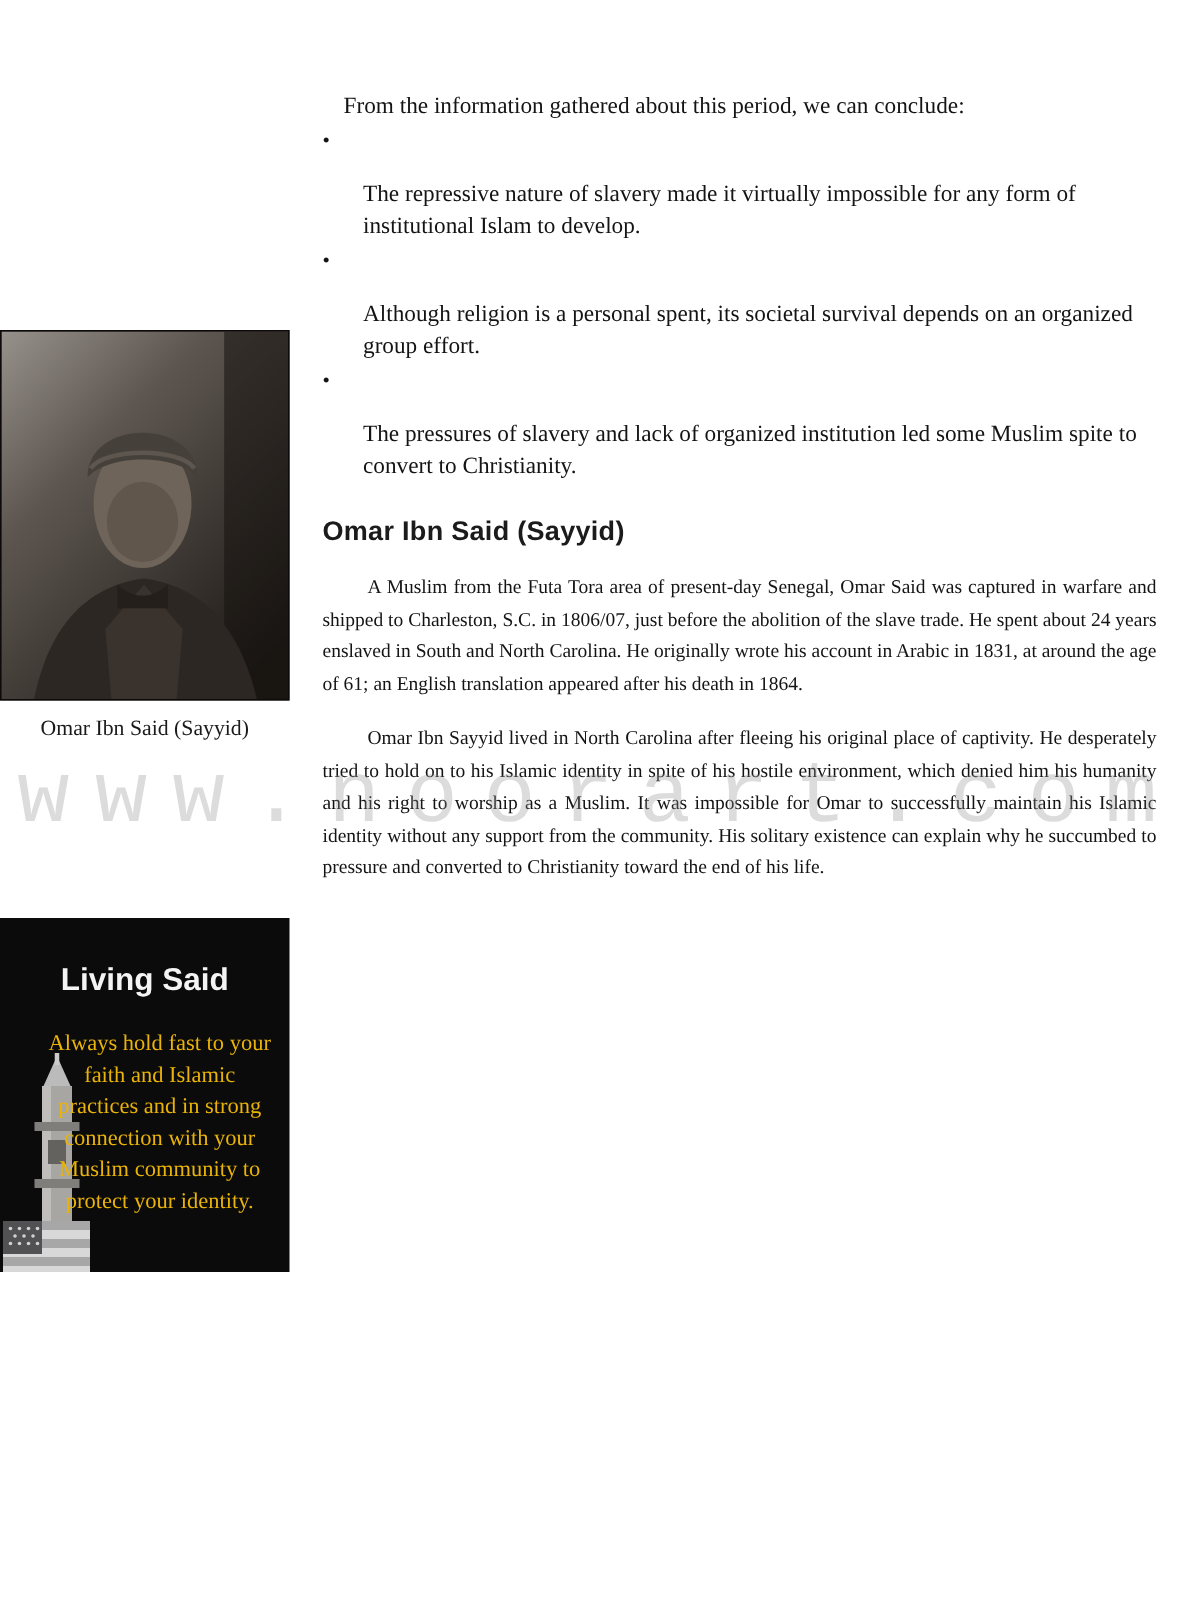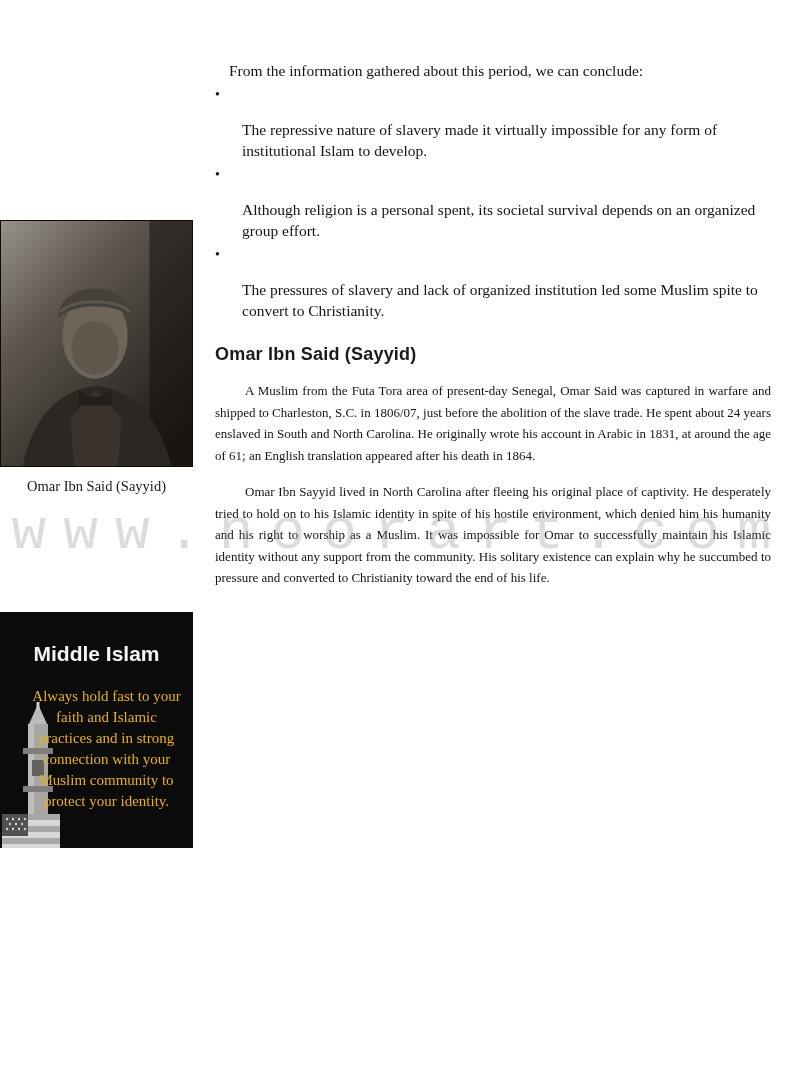--- a/index.html
+++ b/index.html
@@ -243,21 +243,21 @@
           <circle cx="14" cy="122" r="1.2" fill="#e8e8e8"></circle>
           <circle cx="20" cy="122" r="1.2" fill="#e8e8e8"></circle>
         <circle cx="5" cy="127" r="1.2" fill="#e8e8e8"></circle>
           <circle cx="11" cy="127" r="1.2" fill="#e8e8e8"></circle>
           <circle cx="17" cy="127" r="1.2" fill="#e8e8e8"></circle>
           <circle cx="23" cy="127" r="1.2" fill="#e8e8e8"></circle>
         <rect x="0" y="154" width="72" height="24" fill="#9a9a98"></rect>
         <rect x="8" y="158" width="56" height="16" fill="#7c7a77"></rect>
       </g>
     </svg>
-    <div class="living-title">Middle Islam</div>
+    <div class="living-title">Living Said</div>
     <div class="living-body">Always hold fast to your faith and Islamic practices and in strong connection with your Muslim community to protect your identity.</div>
   </div>
 
   <div class="watermark">www.noorart.com</div>
 
   <div class="footer-rule"></div>
   <div class="footer-rule-endcap"></div>
   <div class="page-number">16</div>
 
 </div>

